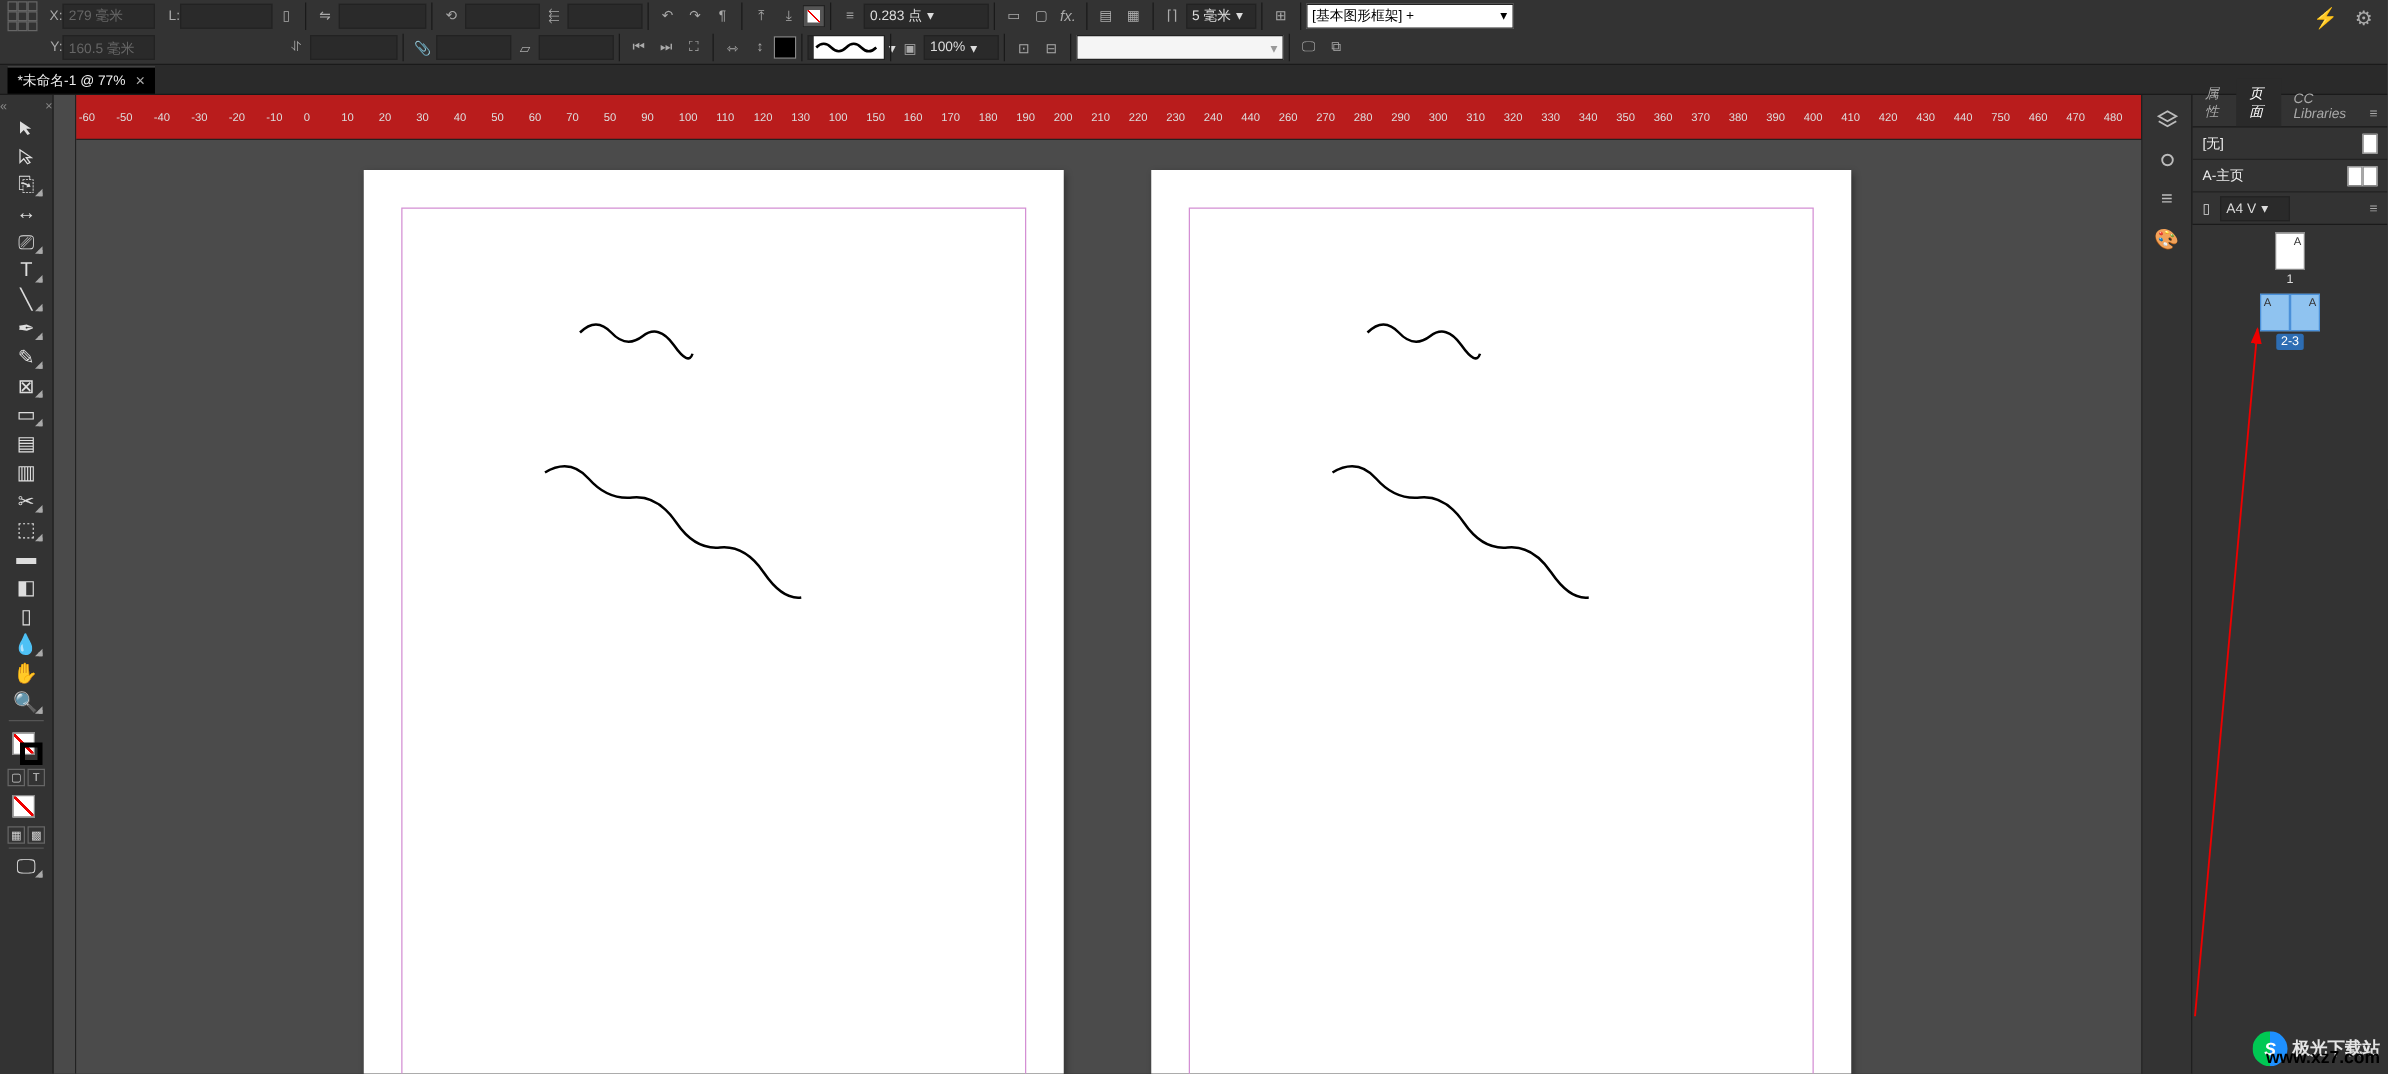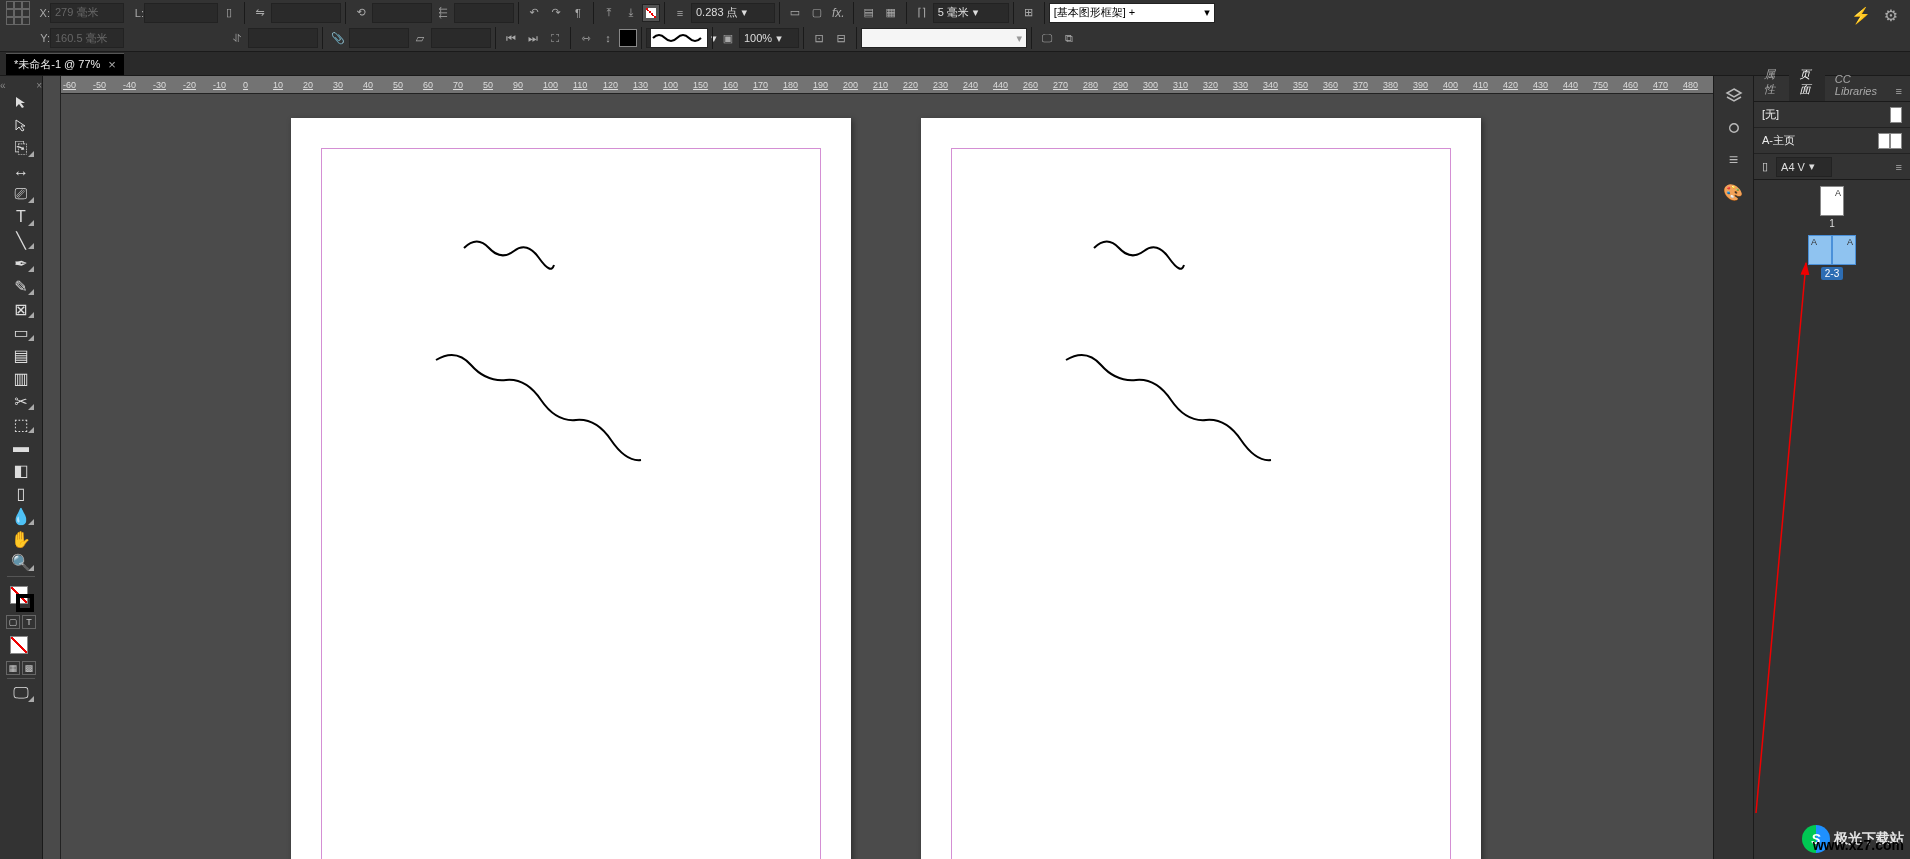--- a/index.html
+++ b/index.html
@@ -42,21 +42,21 @@
 .tool-sep { width:28px; height:1px; background:#555; margin:2px 0;}
 .swatch-stack { position: relative; width: 30px; height: 26px; margin-top: 6px; }
 .swatch-stack .fill { position:absolute; left:4px; top:0; width:18px; height:18px; background:linear-gradient(45deg,transparent 45%,#e00 45%,#e00 55%,transparent 55%),#fff; border:1px solid #888;}
 .swatch-stack .stroke { position:absolute; right:2px; bottom:0; width:18px; height:18px; border:4px solid #000; background:transparent;}
 .mini-row { display:flex; gap:2px; margin-top:2px;}
 .mini-row span{ width:14px; height:14px; border:1px solid #666; display:flex; align-items:center; justify-content:center; font-size:9px; color:#ccc;}
 
 .doc-viewport { flex:1; display:flex; }
 .vert-ruler { width: 18px; background:#4a4a4a; border-right:1px solid #222; }
 .doc-scroll { flex:1; display:flex; flex-direction:column; }
-.horiz-ruler { height: 18px; background:#737373; border-bottom:1px solid #222; display:flex; align-items:center; overflow:hidden; font-size:9px; color:#ddd; padding-left:2px; white-space:nowrap;text-decoration:underline;}
+.horiz-ruler { height: 36px; background:#b91c1c; border-bottom:1px solid #222; display:flex; align-items:center; overflow:hidden; font-size:9px; color:#ddd; padding-left:2px; white-space:nowrap;}
 .horiz-ruler span{ display:inline-block; width:30px; text-align:left;}
 .canvas { flex:1; background:#4b4b4b; position:relative; overflow:hidden;}
 .page { position:absolute; background:#fff; box-shadow: 2px 2px 6px rgba(0,0,0,.4);}
 .page.left { left: 230px; top: 24px; width: 560px; height: 790px; }
 .page.right { left: 860px; top: 24px; width: 560px; height: 790px; }
 .page .margin { position:absolute; inset: 30px; border: 1px solid #d48fd4; pointer-events:none;}
 .wave { position:absolute; stroke:#000; stroke-width:2; fill:none;}
 .page.left .w1, .page.right .w1 { left: 168px; top: 110px; width: 100px; height: 50px;}
 .page.left .w2, .page.right .w2 { left: 140px; top: 232px; width: 220px; height: 120px;}
 
@@ -124,34 +124,34 @@
       <div class="vsep"></div>
       <div class="icon-cell">↶</div>
       <div class="icon-cell">↷</div>
       <div class="icon-cell">¶</div>
       <div class="vsep"></div>
       <div class="icon-cell">⤒</div>
       <div class="icon-cell">⤓</div>
       <div class="stroke-swatch"></div>
       <div class="vsep"></div>
       <div class="icon-cell">≡</div>
-      <div class="dropdown" style="width:84px">
+      <div class="dropdown" style="width:100px">
           <span>0.283 点</span>
           <span>▾</span>
         </div>
       <div class="vsep"></div>
       <div class="icon-cell">▭</div>
       <div class="icon-cell">▢</div>
       <span class="fx">fx.</span>
       <div class="vsep"></div>
       <div class="icon-cell">▤</div>
       <div class="icon-cell">▦</div>
       <div class="vsep"></div>
       <div class="icon-cell">⌈⌉</div>
-      <div class="dropdown" style="width:76px">
+      <div class="dropdown" style="width:56px">
           <span>5 毫米</span>
           <span>▾</span>
         </div>
       <div class="vsep"></div>
       <div class="icon-cell">⊞</div>
       <div class="vsep"></div>
       <div class="dropdown white">
           <span>[基本图形框架] +</span>
           <span>▾</span>
         </div>

